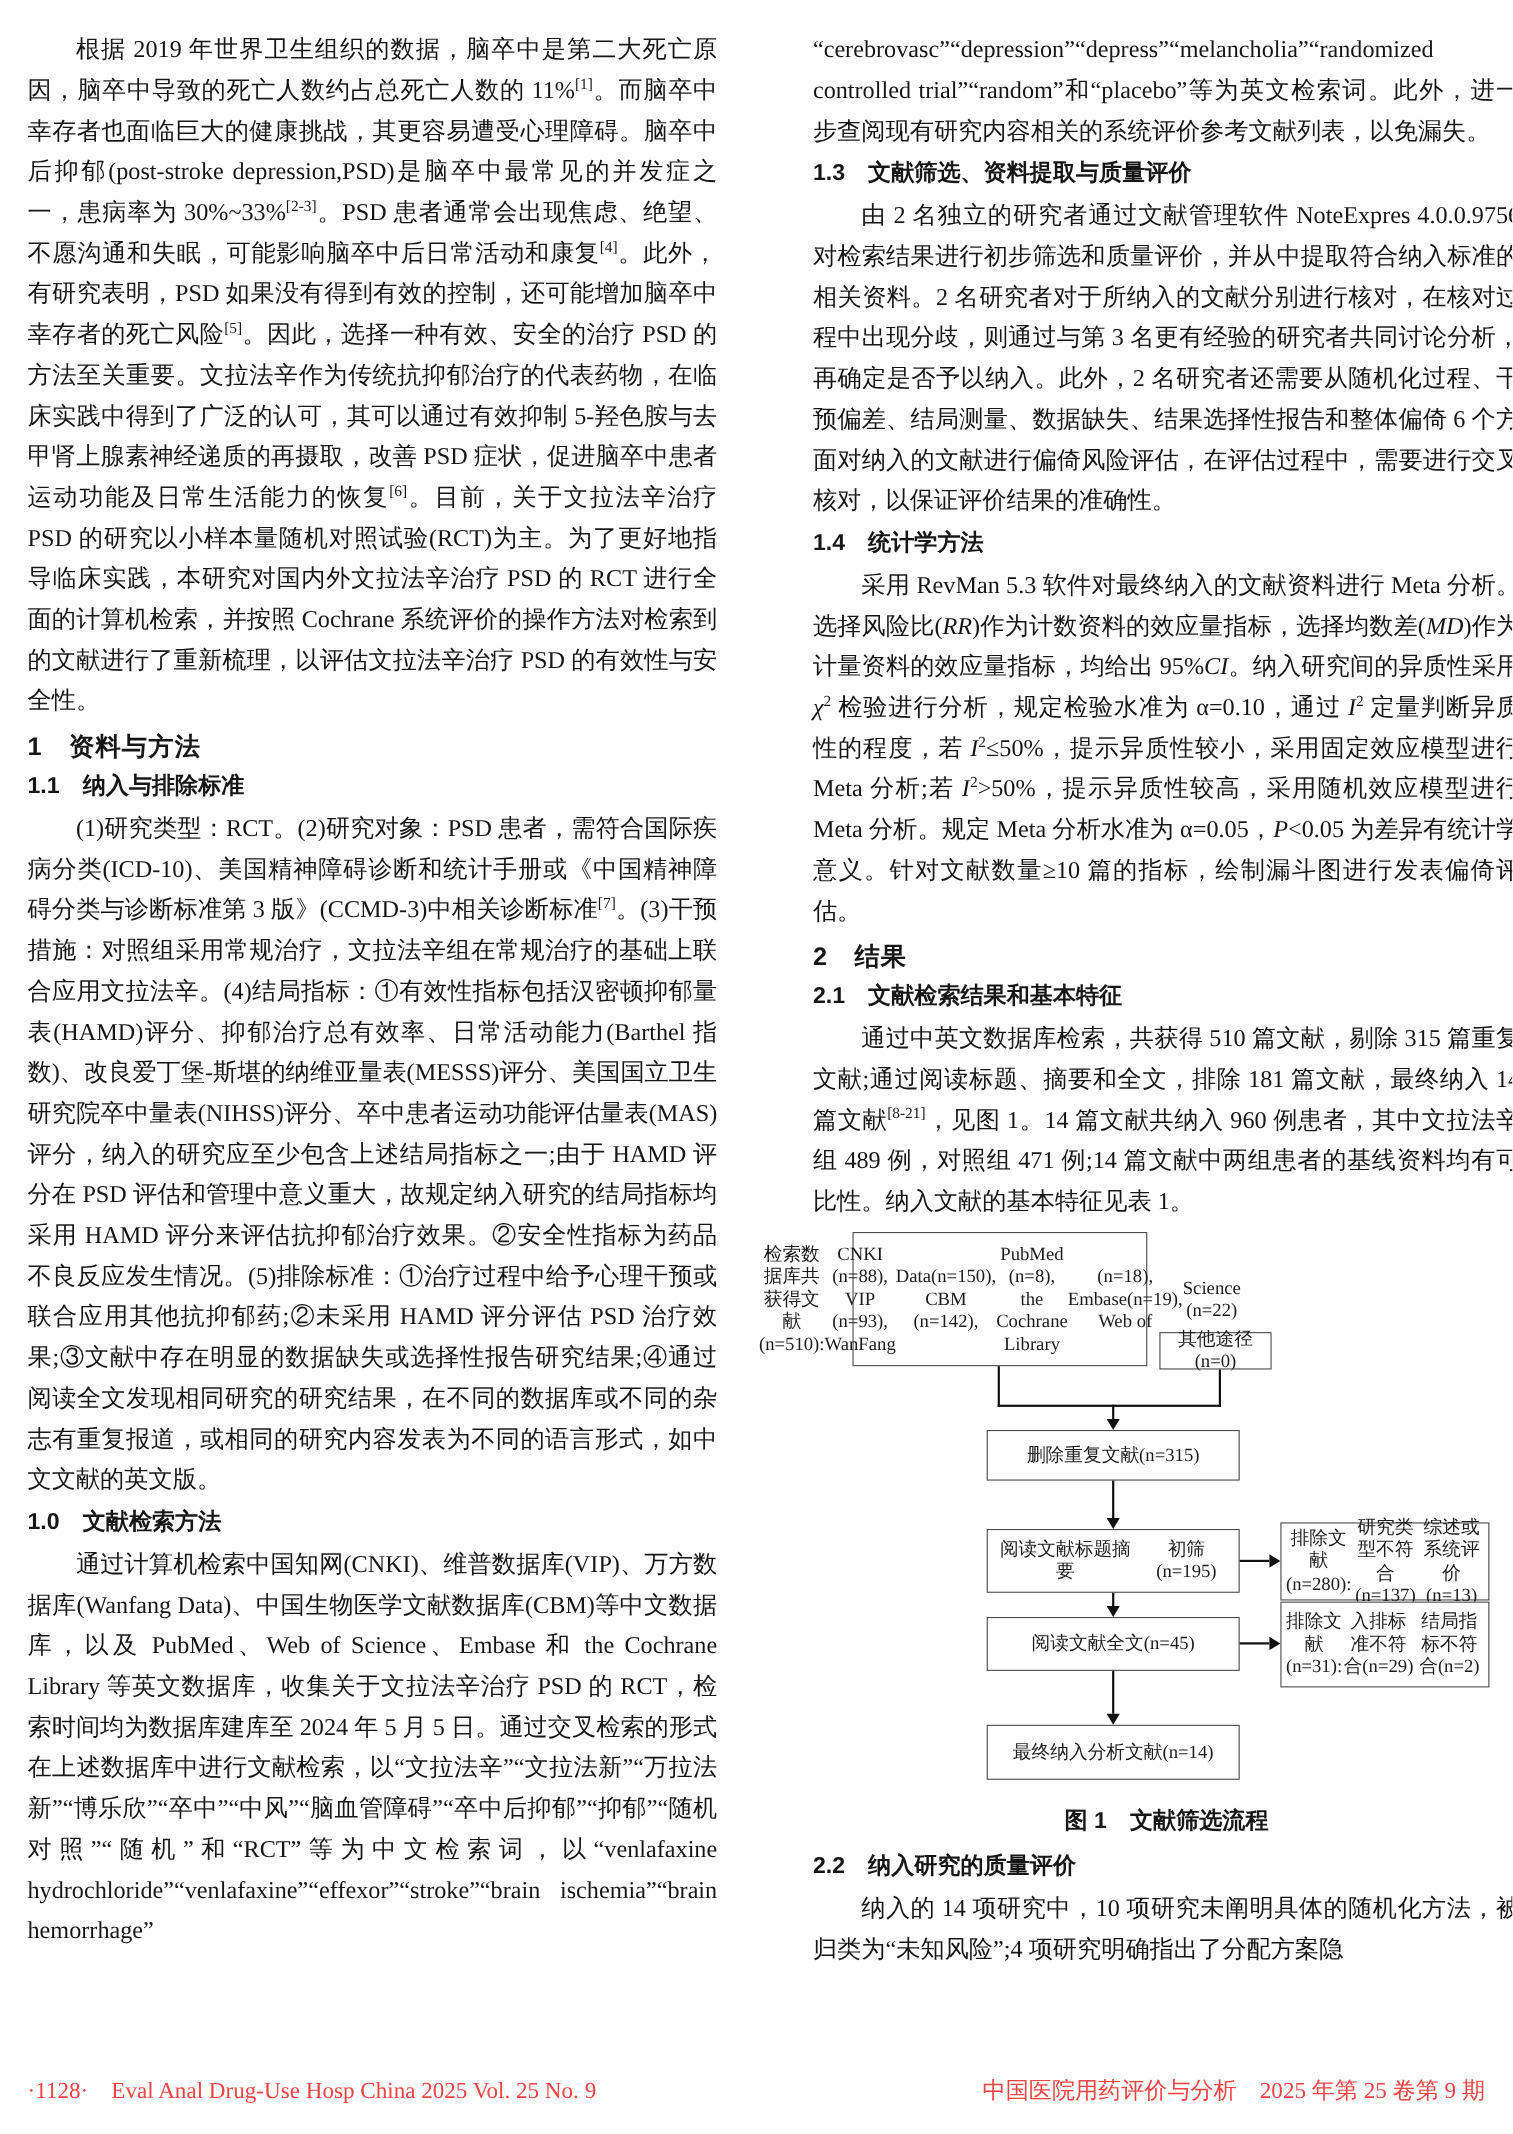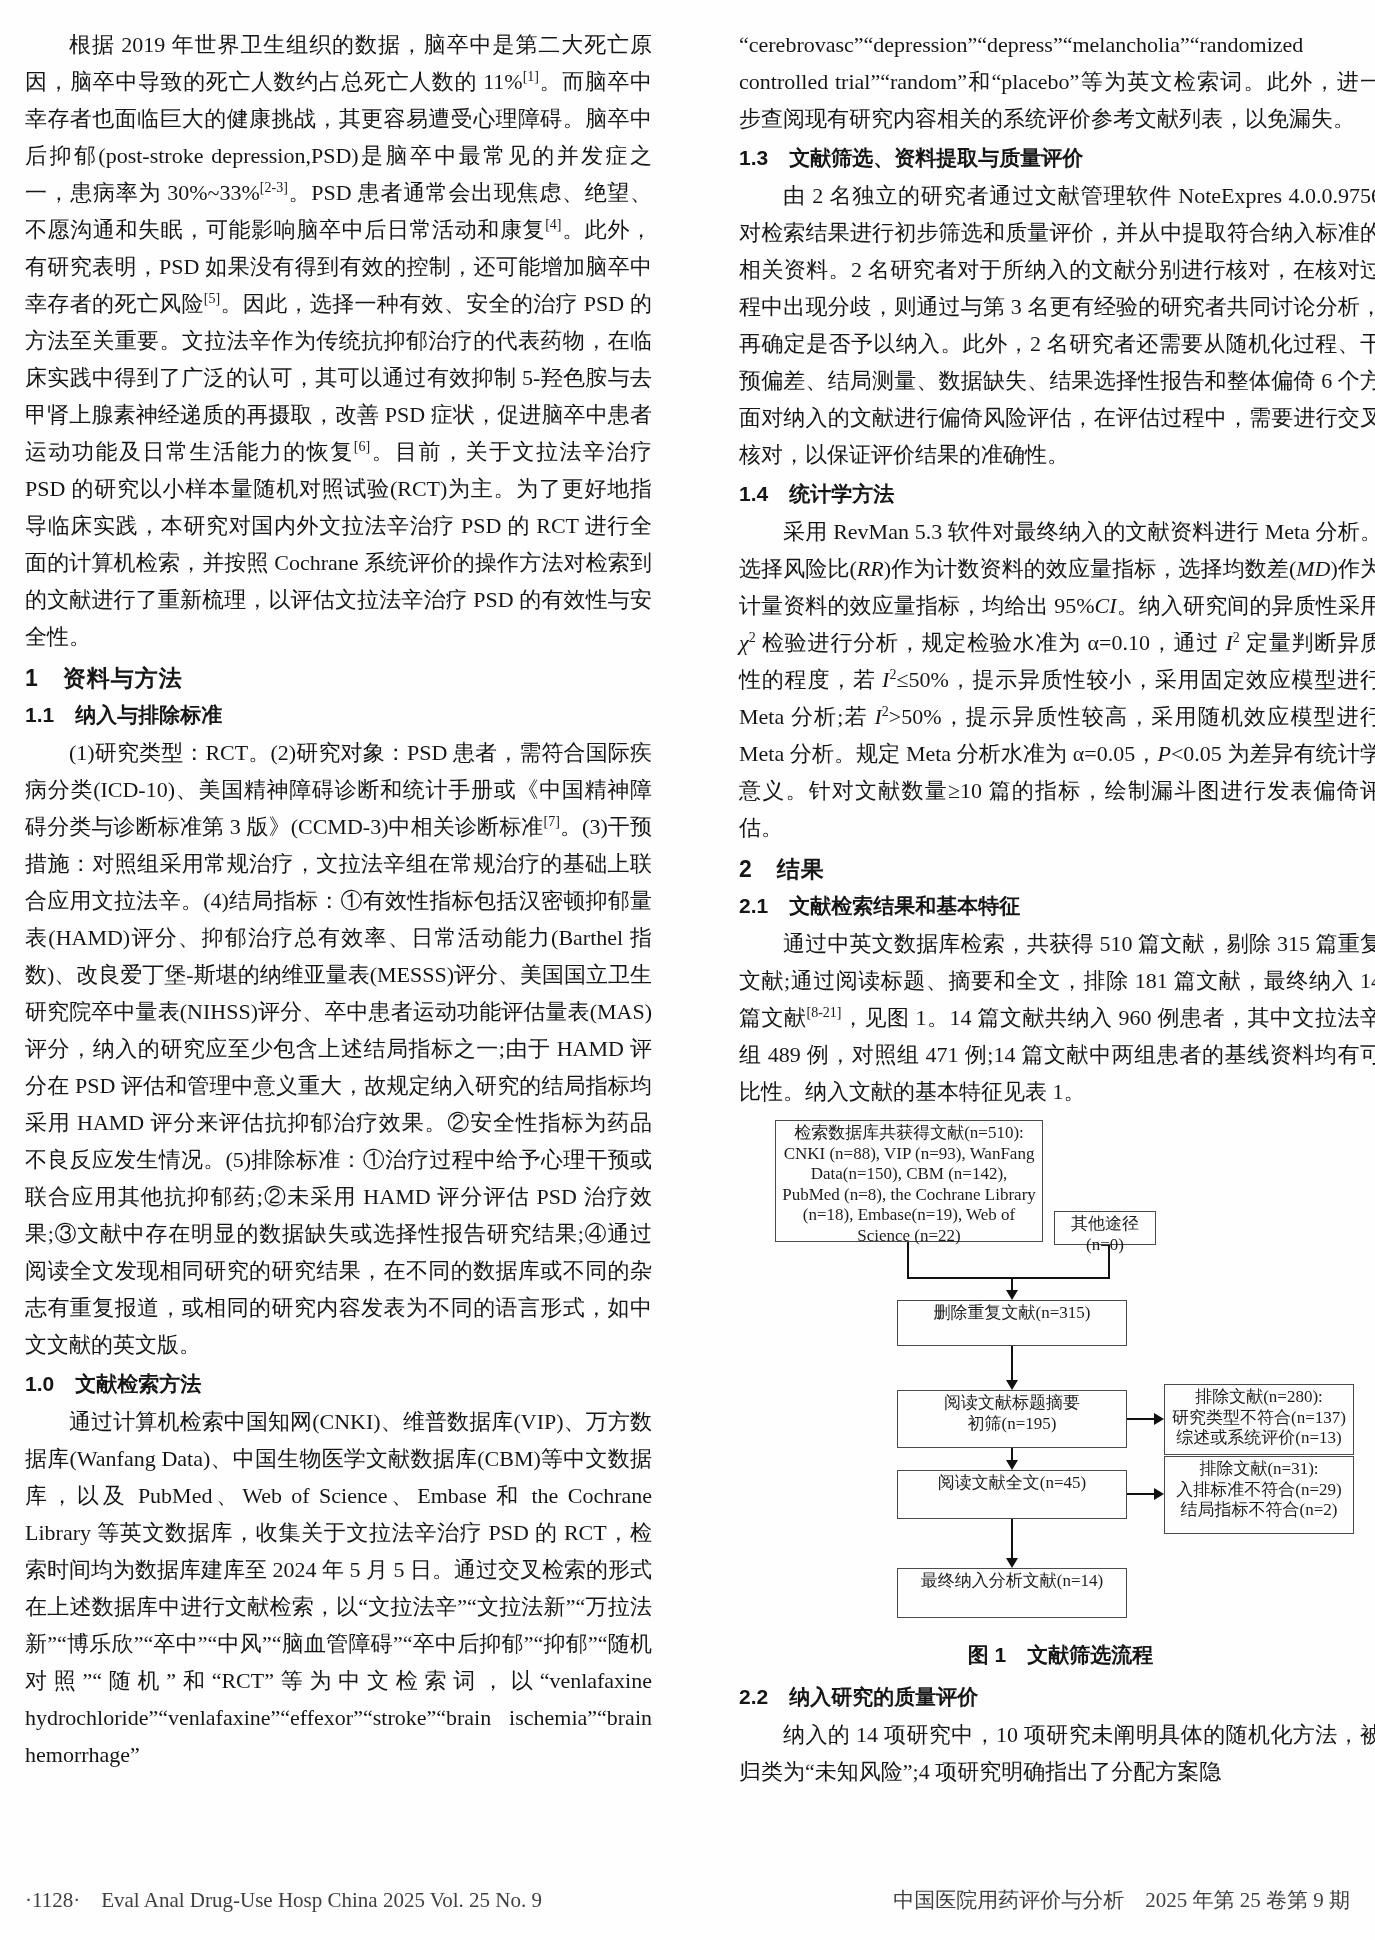--- a/index.html
+++ b/index.html
@@ -21,21 +21,21 @@
     font-size:23px; line-height:32px; margin:7px 0 5px 0; letter-spacing:1px;
   }
   .h2 {
     font-family:"Liberation Sans","DejaVu Sans",sans-serif; font-weight:bold;
     font-size:21px; line-height:31px; margin:5px 0 4px 0;
   }
   
   .flow { position:relative; width:648px; height:505px; margin-top:10px; }
   .fbox {
     position:absolute; border:1px solid #4a4a4a; background:#fefefe;
-    display:flex; flex-direction:column; align-items:center; 
+    display:flex; align-items:center; justify-content:center;
     text-align:center; font-size:17px; line-height:20.5px; color:#1c1c1c; box-sizing:border-box;
     padding:2px 4px;
   }
   .fline { position:absolute; background:#111111; }
   .fah-down {
     position:absolute; width:0; height:0;
     border-left:6px solid transparent; border-right:6px solid transparent;
     border-top:10px solid #111111;
   }
   .fah-right {
@@ -43,21 +43,21 @@
     border-top:6px solid transparent; border-bottom:6px solid transparent;
     border-left:10px solid #111111;
   }
   .fig-caption {
     text-align:center; font-family:"Liberation Sans","DejaVu Sans",sans-serif;
     font-weight:bold; font-size:21px; margin:16px 0 12px 0;
   }
   .footer {
     position:absolute; left:25px; right:25px; bottom:26px;
     display:flex; justify-content:space-between;
-    font-size:21px; color:#404040;
+    font-size:21px; color:#ef4444;
   }
 </style>
 </head>
 <body>
 
 <div class="page">
   <div class="cols">
 
     <div class="col-left">
       <p class="body indent"><span>根据 2019 年世界卫生组织的数据，脑卒中是第二大死亡原因，脑卒中导致的死亡人数约占总死亡人数的 11%</span><sup>[1]</sup><span>。而脑卒中幸存者也面临巨大的健康挑战，其更容易遭受心理障碍。脑卒中后抑郁(post-stroke depression,PSD)是脑卒中最常见的并发症之一，患病率为 30%~33%</span><sup>[2-3]</sup><span>。PSD 患者通常会出现焦虑、绝望、不愿沟通和失眠，可能影响脑卒中后日常活动和康复</span><sup>[4]</sup><span>。此外，有研究表明，PSD 如果没有得到有效的控制，还可能增加脑卒中幸存者的死亡风险</span><sup>[5]</sup><span>。因此，选择一种有效、安全的治疗 PSD 的方法至关重要。文拉法辛作为传统抗抑郁治疗的代表药物，在临床实践中得到了广泛的认可，其可以通过有效抑制 5-羟色胺与去甲肾上腺素神经递质的再摄取，改善 PSD 症状，促进脑卒中患者运动功能及日常生活能力的恢复</span><sup>[6]</sup><span>。目前，关于文拉法辛治疗 PSD 的研究以小样本量随机对照试验(RCT)为主。为了更好地指导临床实践，本研究对国内外文拉法辛治疗 PSD 的 RCT 进行全面的计算机检索，并按照 Cochrane 系统评价的操作方法对检索到的文献进行了重新梳理，以评估文拉法辛治疗 PSD 的有效性与安全性。</span></p>

